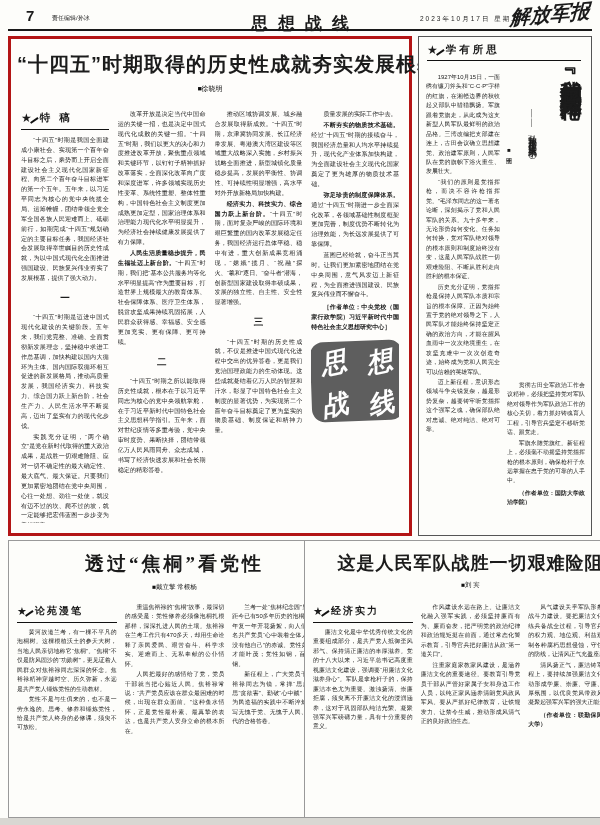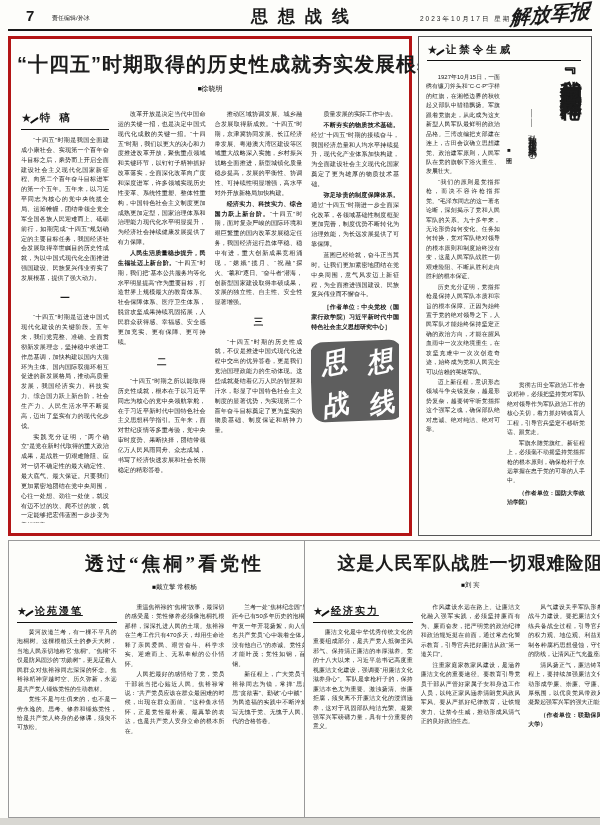--- a/index.html
+++ b/index.html
@@ -1,21 +1,21 @@
 <!DOCTYPE html>
 <html><head>
 <meta charset="utf-8">
 <style>
   html,body{margin:0;padding:0;background:#d8d7d2;}
   .sheet{position:relative;width:600px;height:818px;background:#fdfdfa;overflow:hidden;
          font-family:"Liberation Sans","DejaVu Sans",sans-serif;color:#1b1b1b;}
   
   .pagenum{position:absolute;left:26px;top:7px;font-size:15px;font-weight:bold;}
   .editor{position:absolute;left:52px;top:14px;font-size:6px;color:#222;}
-  .mh-title{position:absolute;left:50%;top:5px;transform:translateX(-50%);
+  .mh-title{position:absolute;left:50%;top:12px;transform:translateX(-50%);
             font-size:17px;font-weight:bold;letter-spacing:10px;padding-left:10px;white-space:nowrap;}
   .mh-date{position:absolute;left:420px;top:15px;font-size:6.5px;letter-spacing:2px;white-space:nowrap;}
   .mh-logo{position:absolute;right:10px;top:1px;font-family:"DejaVu Serif","Liberation Serif",serif;
            font-size:20px;font-weight:bold;font-style:italic;transform:rotate(-5deg) skewX(-8deg);white-space:nowrap;}
   .mh-rule{position:absolute;left:8px;right:8px;top:29px;height:1.5px;background:#1a1a1a;}
   
   .tag{display:flex;align-items:center;border-bottom:1.2px solid #111;padding-bottom:3px;margin-bottom:5px;}
   .star{font-size:12px;line-height:1;}
   .swoosh{width:9px;height:1.6px;background:#111;transform:rotate(-35deg) translateY(3px);margin:0 3px 0 -4px;flex:none;}
   .tag-label{font-weight:bold;font-size:10.5px;letter-spacing:3px;white-space:nowrap;}
@@ -51,21 +51,21 @@
                font-size:5.9px;line-height:1.6;}
   
   .bot-box{position:absolute;box-sizing:border-box;border:1px solid #999;background:#fdfdfa;width:333px;height:278px;top:540px;}
   .bl{left:8px;} .br{left:304px;}
   .bot-box h2{margin:10px 4px 0;text-align:center;font-weight:bold;white-space:nowrap;}
   .serif-head{font-family:"Liberation Serif","DejaVu Serif",serif;font-size:19px;letter-spacing:3px;}
   .sans-head{font-size:18px;letter-spacing:1px;}
   .bot-box .byline{margin-top:6px;font-size:6.5px;}
   .bcols{position:absolute;left:8px;right:8px;top:62px;bottom:8px;display:flex;gap:8px;}
   .bcol{flex:1 1 0;overflow:hidden;font-size:5.9px;line-height:1.6;}
-  .bcol .tag .tag-label{font-size:10px;letter-spacing:2px;text-decoration:underline;}
+  .bcol .tag .tag-label{font-size:10px;letter-spacing:2px;}
   .bcol .star{font-size:11px;}
 </style>
 </head>
 <body>
 
 <div class="sheet">
 
   <span class="pagenum">7</span>
   <span class="editor">责任编辑/孙冰</span>
   <span class="mh-title">思想战线</span>
@@ -113,21 +113,21 @@
             <span>线</span>
           </div>
         </div>
     </div>
   </section>
 
   <aside class="side-box">
     <div class="tag">
       <span class="star">★</span>
       <span class="swoosh"></span>
-      <span class="tag-label">让禁令生威</span>
+      <span class="tag-label">学有所思</span>
     </div>
     <div class="side-left">
         <p class="para">1927年10月15日，一面绣有镰刀斧头和“C·C·P”字样的红旗，在湘赣边界的秋收起义部队中猎猎飘扬。军旗跟着党旗走，从此成为这支新型人民军队最鲜明的政治品格。三湾改编把支部建在连上，古田会议确立思想建党、政治建军原则，人民军队在党的旗帜下浴火重生、发展壮大。</p>
         <p class="para">“我们的原则是党指挥枪，而决不容许枪指挥党。”毛泽东同志的这一著名论断，深刻揭示了党和人民军队的关系。九十多年来，无论形势如何变化、任务如何转换，党对军队绝对领导的根本原则和制度始终没有变，这是人民军队战胜一切艰难险阻、不断从胜利走向胜利的根本保证。</p>
         <p class="para">历史充分证明，党指挥枪是保持人民军队本质和宗旨的根本保障。正因为始终置于党的绝对领导之下，人民军队才能始终保持坚定正确的政治方向，才能在腥风血雨中一次次绝境重生，在攻坚克难中一次次创造奇迹，始终成为党和人民完全可以信赖的英雄军队。</p>
         <p class="para">迈上新征程，意识形态领域斗争尖锐复杂，越是形势复杂，越要铸牢听党指挥这个强军之魂，确保部队绝对忠诚、绝对纯洁、绝对可靠。</p>
       </div>
     <div class="v-title">『我们的原则是党指挥枪』</div>
     <div class="v-sub">——弘扬我军政治工作优良传统系列谈①</div>
     <div class="v-byline">■汪玉明</div>

